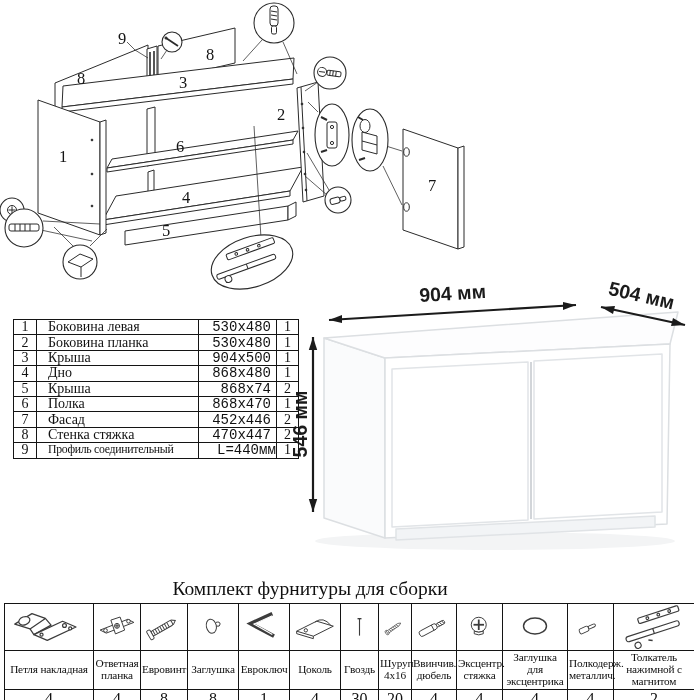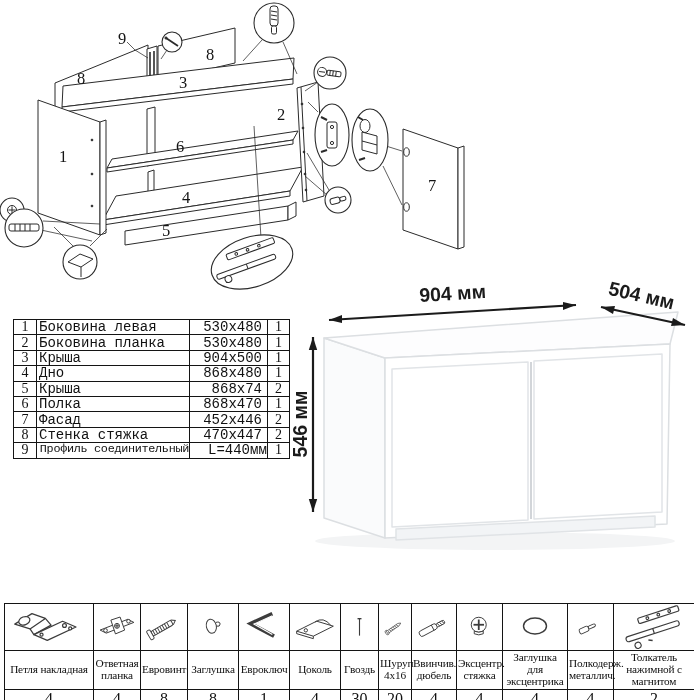--- a/index.html
+++ b/index.html
@@ -5,24 +5,24 @@
   html,body{margin:0;padding:0;background:#ffffff;}
   .page{position:relative;width:694px;height:700px;background:#ffffff;overflow:hidden;
         font-family:"Liberation Serif",serif;color:#111;}
   svg.art{position:absolute;left:0;top:0;}
   
   .parts-wrap{position:absolute;left:13px;top:319px;}
   table.parts{border-collapse:collapse;table-layout:fixed;width:265px;}
   table.parts td{border:1.6px solid #141414;height:14.4px;padding:0;
                  font-size:14px;line-height:1;white-space:nowrap;overflow:hidden;}
   table.parts td.c-num{width:22px;text-align:center;}
-  table.parts td.c-name{width:150px;text-align:left;padding-left:2px;font-family:Liberation Mono, monospace;}
+  table.parts td.c-name{width:150px;text-align:left;padding-left:11px;}
   table.parts td.c-size{width:72px;text-align:right;padding-right:5px;font-family:Liberation Mono, monospace;}
   table.parts td.c-qty{width:21px;text-align:center;}
-  table.parts tr.small td.c-name{font-size:11.8px;letter-spacing:-0.3px;text-align:right;}
+  table.parts tr.small td.c-name{font-size:11.8px;letter-spacing:-0.3px;}
   table.parts tr.small td.c-size{text-align:left;padding-left:18px;}
   
   .kit-title{position:absolute;left:90px;top:578px;width:440px;text-align:center;
              font-size:19.5px;color:#101010;}
   .kit-wrap{position:absolute;left:4px;top:603px;}
   table.kit{border-collapse:collapse;table-layout:fixed;width:687px;}
   table.kit td{border:1.4px solid #141414;padding:0;text-align:center;vertical-align:middle;}
   table.kit td.icon-cell{height:46px;}
   table.kit td.label-cell{height:26px;font-size:11.3px;line-height:1.05;letter-spacing:-0.2px;
                           padding:1px 1px;}
@@ -312,20 +312,21 @@
       <tr class="small">
         <td class="c-num">9</td>
         <td class="c-name">Профиль соединительный</td>
         <td class="c-size">L=440мм</td>
         <td class="c-qty">1</td>
       </tr>
     </tbody>
   </table>
 </div>
 
+<div class="kit-title">Комплект фурнитуры для сборки</div>
 
 <div class="kit-wrap">
 <table class="kit">
   <colgroup>
     <col style="width:89px">
           <col style="width:47px">
           <col style="width:47px">
           <col style="width:51px">
     <col style="width:51px">
           <col style="width:51px">

